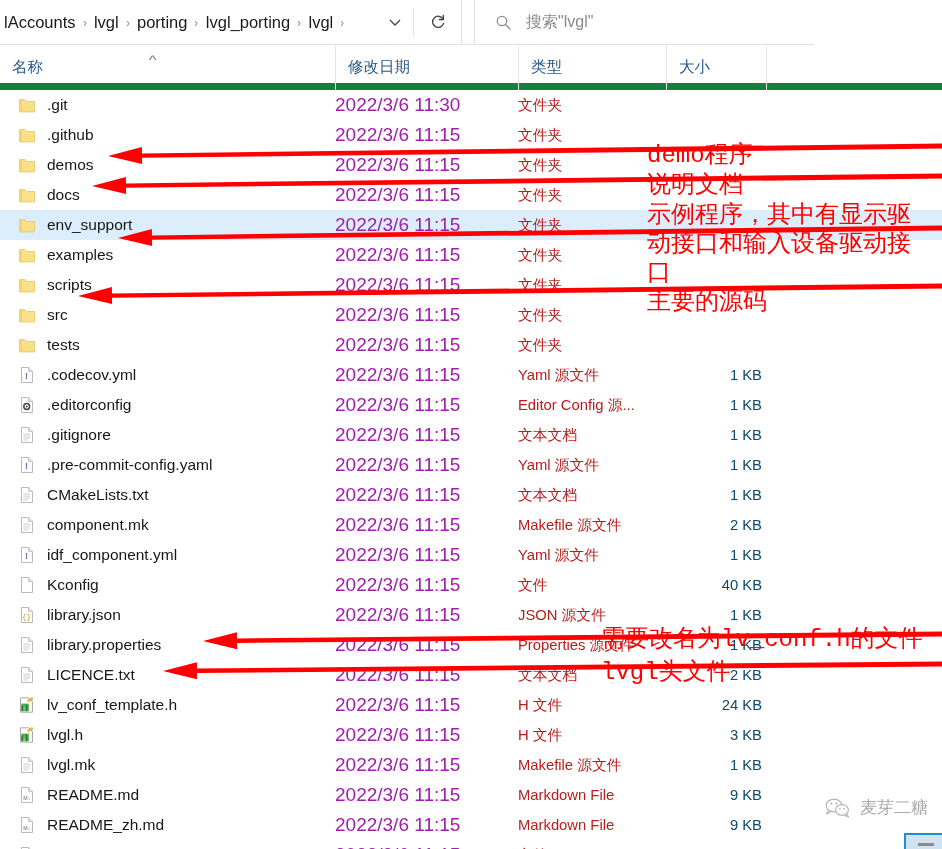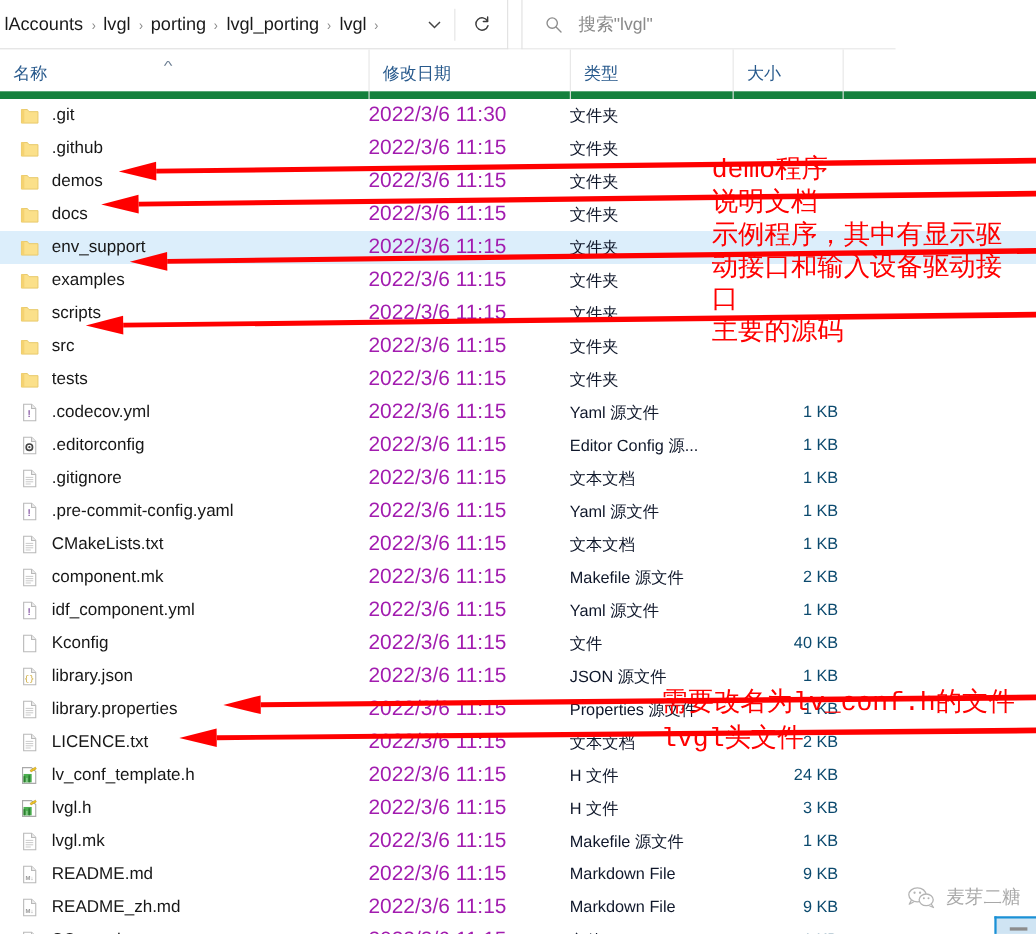--- a/index.html
+++ b/index.html
@@ -128,21 +128,21 @@
     padding-left: 18px;
     white-space: nowrap; overflow: hidden;
   }
   .c-date {
     position: absolute; left: 335px; width: 180px;
     color: #a21caf; font-size: 19px;
     white-space: nowrap;
   }
   .c-type {
     position: absolute; left: 518px; width: 160px;
-    color: #0f172a; font-size: 14.8px;
+    color: #b91c1c; font-size: 14.8px;
     white-space: nowrap; overflow: hidden;
   }
   .c-size {
     position: absolute; left: 666px; width: 96px;
     color: #0c4a6e; font-size: 14.8px;
     text-align: right;
     white-space: nowrap;
   }
   .ficon {
     width: 18px; height: 18px;
@@ -163,21 +163,21 @@
     color: #ff0000;
     font-size: 24px;
     line-height: 29px;
     white-space: pre;
     font-family: Liberation Mono, monospace;
   }
 
   
   .watermark {
     position: absolute;
-    right: 14px; bottom: 22px;
+    right: 14px; bottom: 30px;
     display: flex; align-items: center;
     color: #9a9a9a;
     font-size: 17px;
     opacity: 0.85;
   }
   .wm-icon { margin-right: 9px; display: flex; }
   .corner-box {
     position: absolute;
     right: 0px; bottom: 0px;
     width: 38px; height: 16px;

